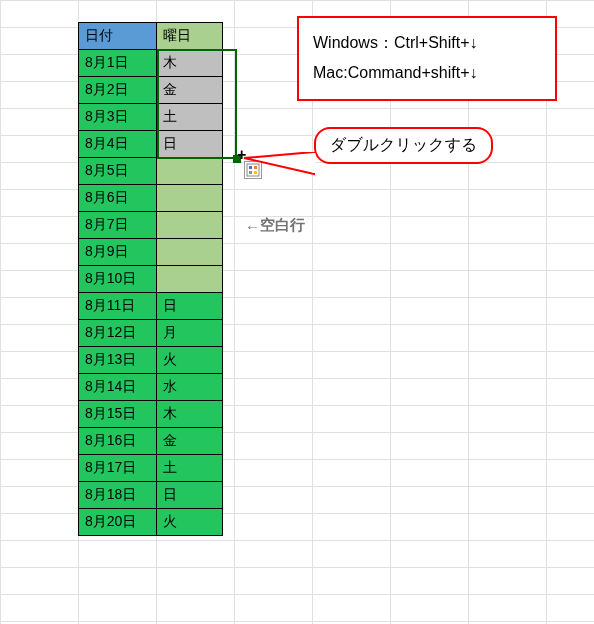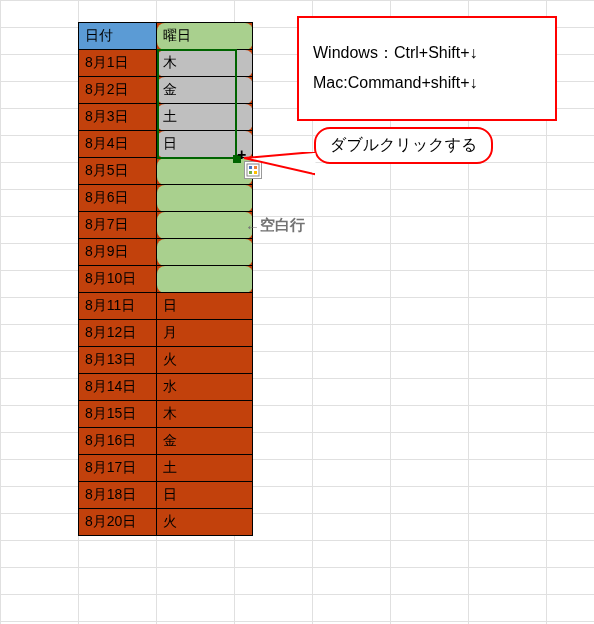--- a/index.html
+++ b/index.html
@@ -20,31 +20,31 @@
         linear-gradient(to right, #e0e0e0 1px, transparent 1px),
         linear-gradient(to bottom, #e0e0e0 1px, transparent 1px);
       background-size: 78px 27px;
       background-position: 0 0;
     }
     .table {
       position: absolute;
       left: 78px;
       top: 22px;
       border-collapse: collapse;
-      background: #c2410c;
+      background: #22c55e;
     }
     .table td, .table th {
       border: 1px solid #000;
       height: 27px;
       padding: 0 6px;
       vertical-align: middle;
       color: #000;
     }
     .col-date { width: 78px; text-align: left; }
-    .col-day  { width: 96px; text-align: left; border-radius: 8px; }
+    .col-day  { width: 66px; text-align: left; }
     .hdr {
       background: #5B9BD5;
       color: #fff;
       text-align: left;
       font-weight: normal;
     }
     .hdr2 {
       background: #A9D08E;
       color: #000;
       text-align: left;
@@ -79,21 +79,21 @@
       background: #fff;
       display: flex;
       align-items: center; justify-content: center;
       font-size: 10px;
     }
     .autofill-icon svg { display: block; }
     .info-box {
       position: absolute;
       border: 2px solid #FF0000;
       background: #fff;
-      padding: 20px 14px;
+      padding: 10px 14px;
       line-height: 1.9;
       font-size: 16px;
       color: #000;
     }
     .callout {
       position: absolute;
       border: 2px solid #FF0000;
       background: #fff;
       padding: 6px 14px;
       font-size: 16px;

